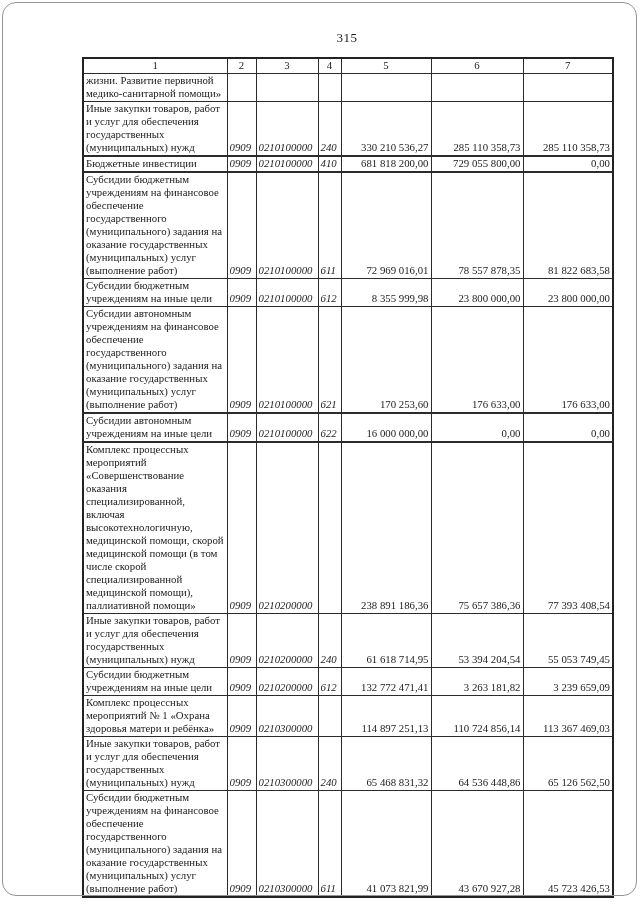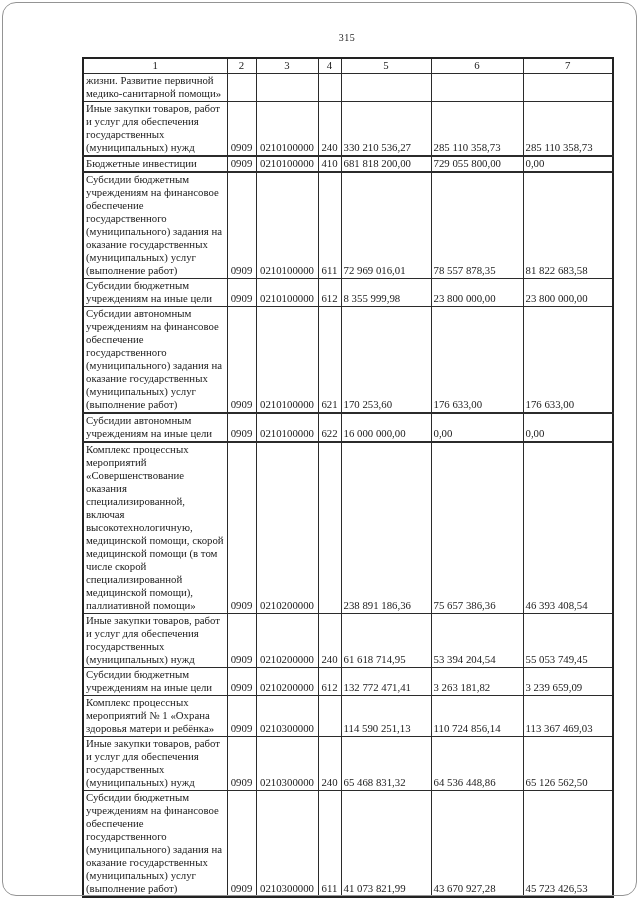--- a/index.html
+++ b/index.html
@@ -20,21 +20,21 @@
     right: 3px;
     bottom: 9px;
     border: 1.5px solid #949494;
     border-radius: 14px;
     pointer-events: none;
   }
   .page-number {
     margin: 31px 0 0 82px;
     width: 530px;
     text-align: center;
-    font-size: 10px;
+    font-size: 13px;
     line-height: 14px;
     letter-spacing: 0.5px;
   }
   table.budget {
     margin: 12px 0 0 82px;
     width: 530px;
     border-collapse: collapse;
     table-layout: fixed;
     border: 2px solid #222222;
   }
@@ -48,22 +48,22 @@
     word-wrap: break-word;
   }
   thead td {
     text-align: center;
     font-size: 11.5px;
     line-height: 14px;
     padding: 0 1px 1px 1px;
     border-bottom-width: 2px;
   }
   td.c0 { text-align: left;  padding-left: 3px; margin-top: 26px; }
-  td.c1, td.c2, td.c3 { text-align: center; padding: 0 1px 1px 1px; white-space: nowrap; }
-  td.c4, td.c5, td.c6 { text-align: left; padding-right: 2px; white-space: nowrap; }
+  td.c1, td.c2, td.c3 { padding: 0 1px 1px 1px; white-space: nowrap; font-style: italic; }
+  td.c4, td.c5, td.c6 { text-align: right; padding-right: 2px; white-space: nowrap; }
   
   tbody tr:nth-child(3) td  { border-top-width: 2px; border-bottom-width: 2px; }
   tbody tr:nth-child(7) td  { border-top-width: 2px; }
   tbody tr:nth-child(8) td  { border-top-width: 2px; }
   tbody tr:nth-child(15) td { border-top-width: 2px; }
 </style>
 </head>
 <body>
 
 <div class="page-frame"></div>
@@ -155,21 +155,21 @@
         <td class="c5">0,00</td>
         <td class="c6">0,00</td>
       </tr>
       <tr>
         <td class="c0">Комплекс процессных мероприятий «Совершенствование оказания специализированной, включая высокотехнологичную, медицинской помощи, скорой медицинской помощи (в том числе скорой специализированной медицинской помощи), паллиативной помощи»</td>
         <td class="c1">0909</td>
         <td class="c2">0210200000</td>
         <td class="c3"></td>
         <td class="c4">238 891 186,36</td>
         <td class="c5">75 657 386,36</td>
-        <td class="c6">46 393 408,54</td>
+        <td class="c6">77 393 408,54</td>
       </tr>
       <tr>
         <td class="c0">Иные закупки товаров, работ и услуг для обеспечения государственных (муниципальных) нужд</td>
         <td class="c1">0909</td>
         <td class="c2">0210200000</td>
         <td class="c3">240</td>
         <td class="c4">61 618 714,95</td>
         <td class="c5">53 394 204,54</td>
         <td class="c6">55 053 749,45</td>
       </tr>
@@ -180,21 +180,21 @@
         <td class="c3">612</td>
         <td class="c4">132 772 471,41</td>
         <td class="c5">3 263 181,82</td>
         <td class="c6">3 239 659,09</td>
       </tr>
       <tr>
         <td class="c0">Комплекс процессных мероприятий № 1 «Охрана здоровья матери и ребёнка»</td>
         <td class="c1">0909</td>
         <td class="c2">0210300000</td>
         <td class="c3"></td>
-        <td class="c4">114 590 251,13</td>
+        <td class="c4">114 897 251,13</td>
         <td class="c5">110 724 856,14</td>
         <td class="c6">113 367 469,03</td>
       </tr>
       <tr>
         <td class="c0">Иные закупки товаров, работ и услуг для обеспечения государственных (муниципальных) нужд</td>
         <td class="c1">0909</td>
         <td class="c2">0210300000</td>
         <td class="c3">240</td>
         <td class="c4">65 468 831,32</td>
         <td class="c5">64 536 448,86</td>

